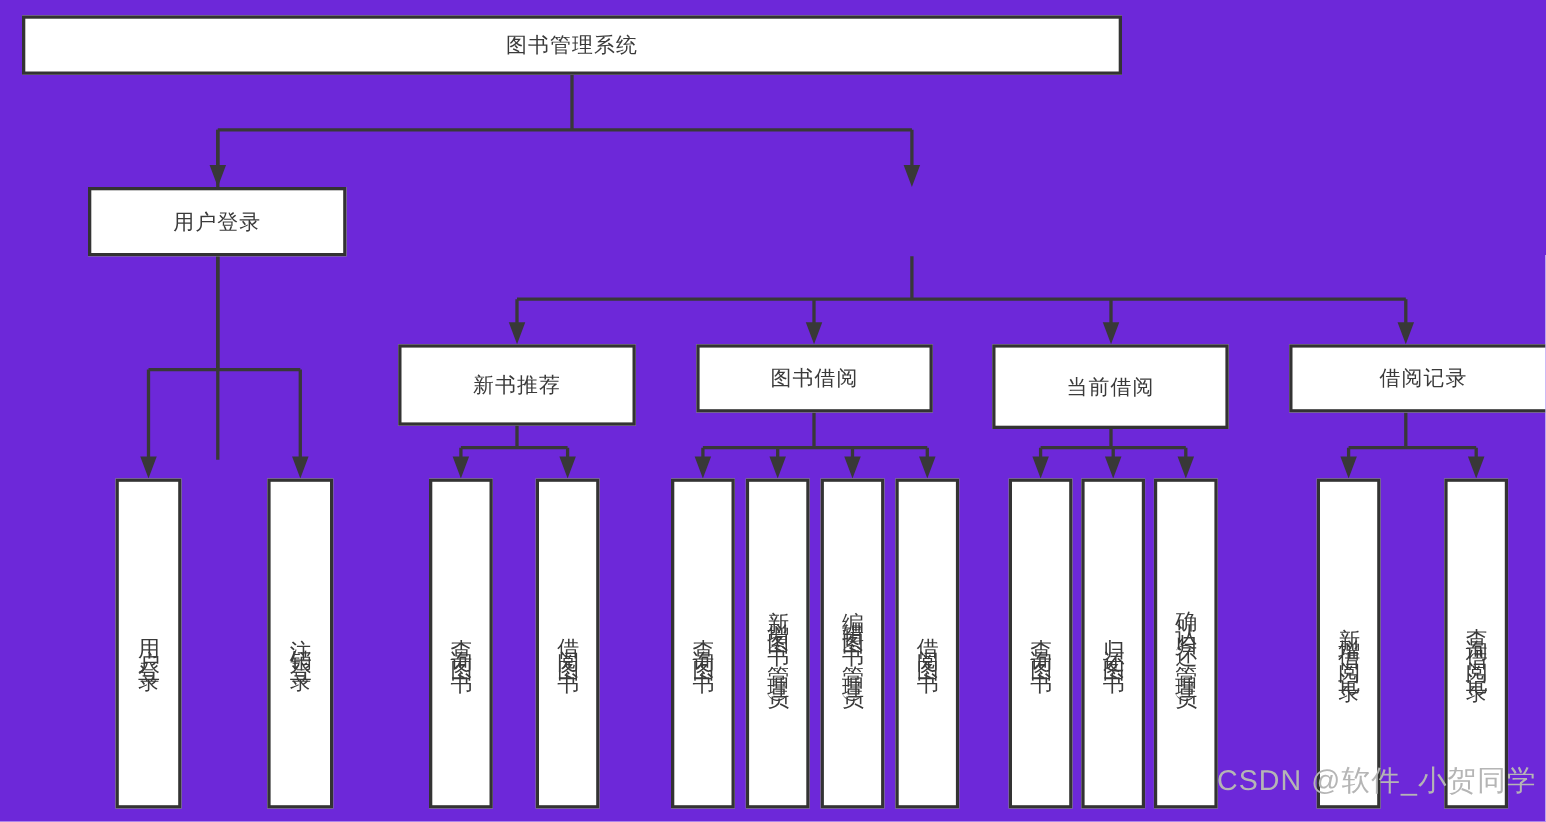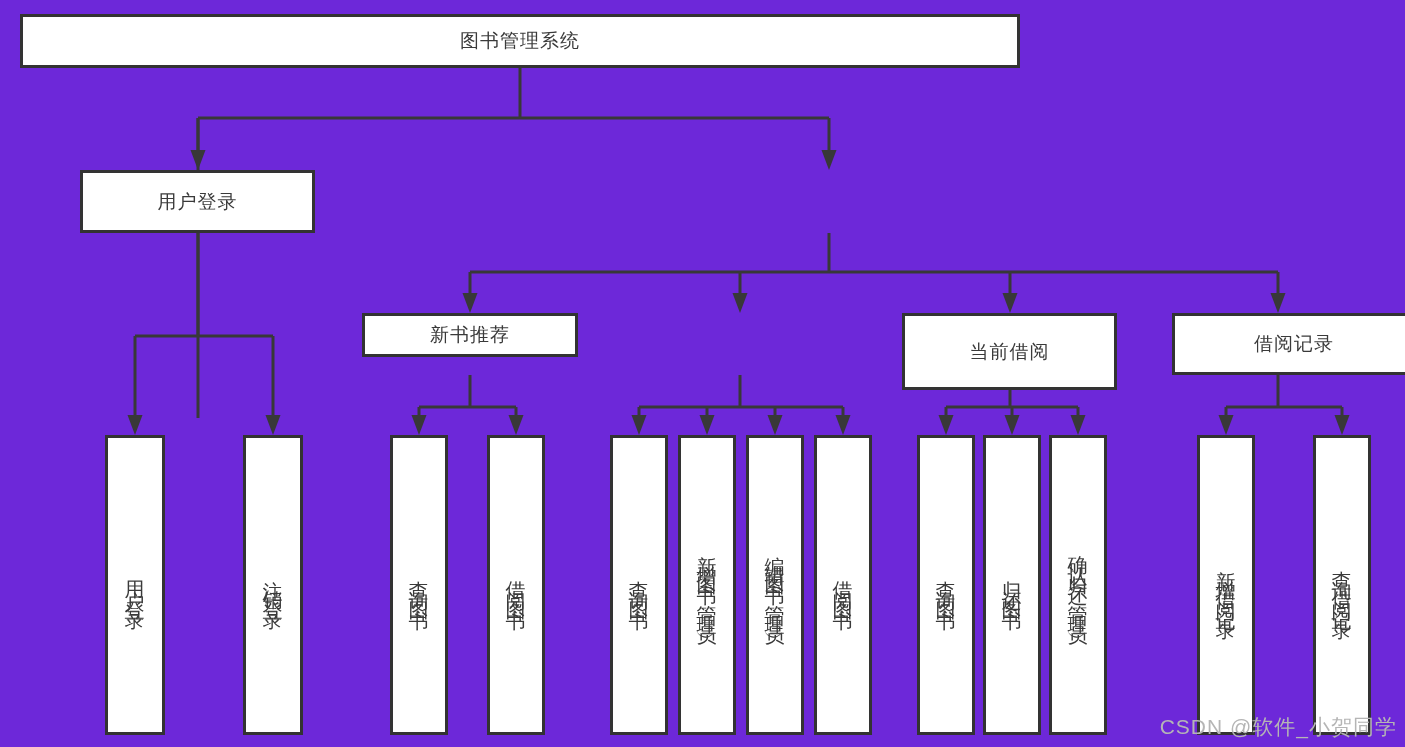--- a/index.html
+++ b/index.html
@@ -33,22 +33,22 @@
   }
   .vbox {
     writing-mode: vertical-rl;
     font-size: 20px;
     letter-spacing: 10px;
     line-height: 1;
   }
   .watermark {
     position: absolute;
     right: 8px;
-    bottom: 6px;
-    font-size: 21px;
+    bottom: 20px;
+    font-size: 26px;
     color: #b5b5b5;
     letter-spacing: 1px;
     z-index: 5;
     white-space: nowrap;
   }
 </style>
 </head>
 <body>
 
 <div class="canvas">
@@ -101,21 +101,22 @@
       <path d="M1278 375 V407 M1226 407 H1342 M1226 407 V417 M1342 407 V417"></path>
       <polygon points="1218.5,415 1233.5,415 1226,435" fill="#383838" stroke="none"></polygon>
       <polygon points="1334.5,415 1349.5,415 1342,435" fill="#383838" stroke="none"></polygon>
     </g>
   </svg>
 
   <div class="hbox" style="left:20px; top:14px; width:1000px; height:54px">图书管理系统</div>
 
   <div class="hbox" style="left:80px; top:170px; width:235px; height:63px">用户登录</div>
 
-  <div class="hbox" style="left:362px; top:313px; width:216px; height:44px">新书推荐</div>
+  <div class="hbox" style="left:362px; top:313px; width:216px; height:74px">新书推荐</div>
+  <div class="hbox" style="left:633px; top:313px; width:215px; height:62px">图书借阅</div>
   <div class="hbox" style="left:902px; top:313px; width:215px; height:77px">当前借阅</div>
   <div class="hbox" style="left:1172px; top:313px; width:244px; height:62px">借阅记录</div>
 
   <div class="vbox" style="left:105px; top:435px; width:60px; height:300px">用户登录</div>
   <div class="vbox" style="left:243px; top:435px; width:60px; height:300px">注销登录</div>
 
   <div class="vbox" style="left:390px; top:435px; width:58px; height:300px">查询图书</div>
   <div class="vbox" style="left:487px; top:435px; width:58px; height:300px">借阅图书</div>
 
   <div class="vbox" style="left:610px; top:435px; width:58px; height:300px">查询图书</div>

